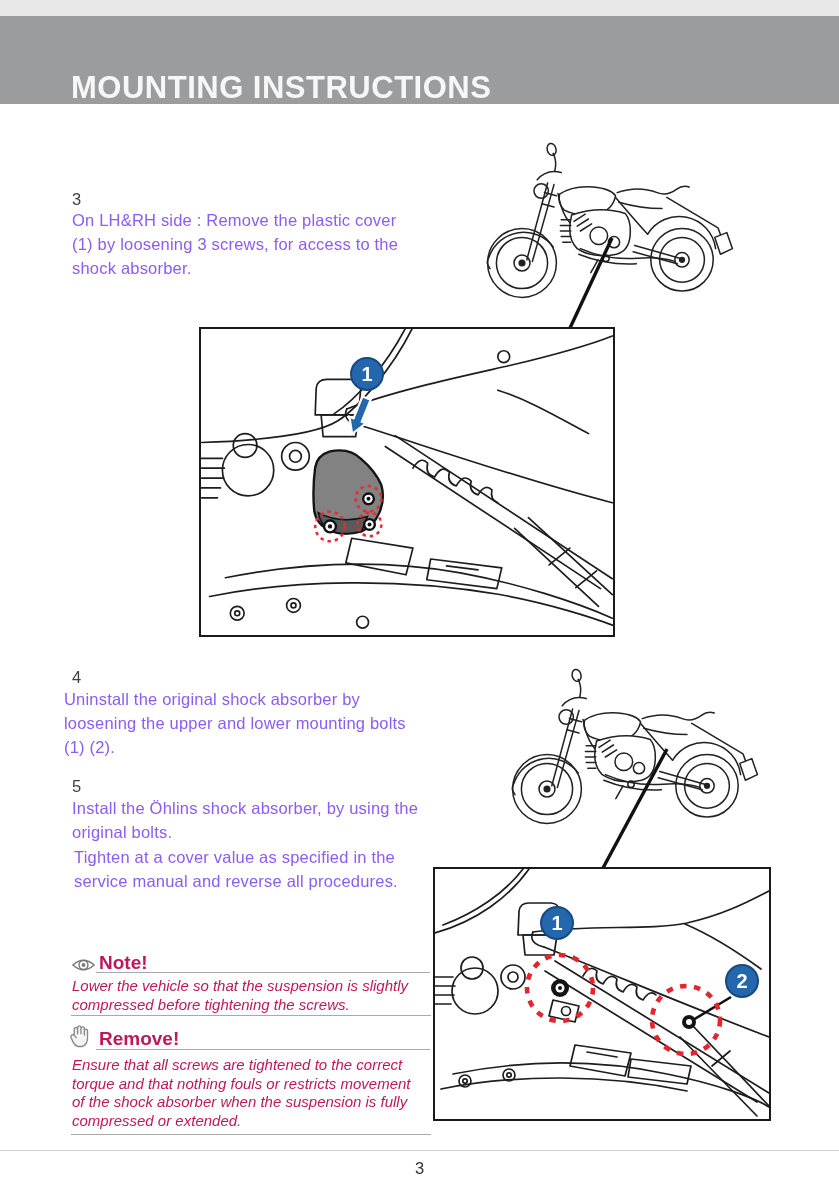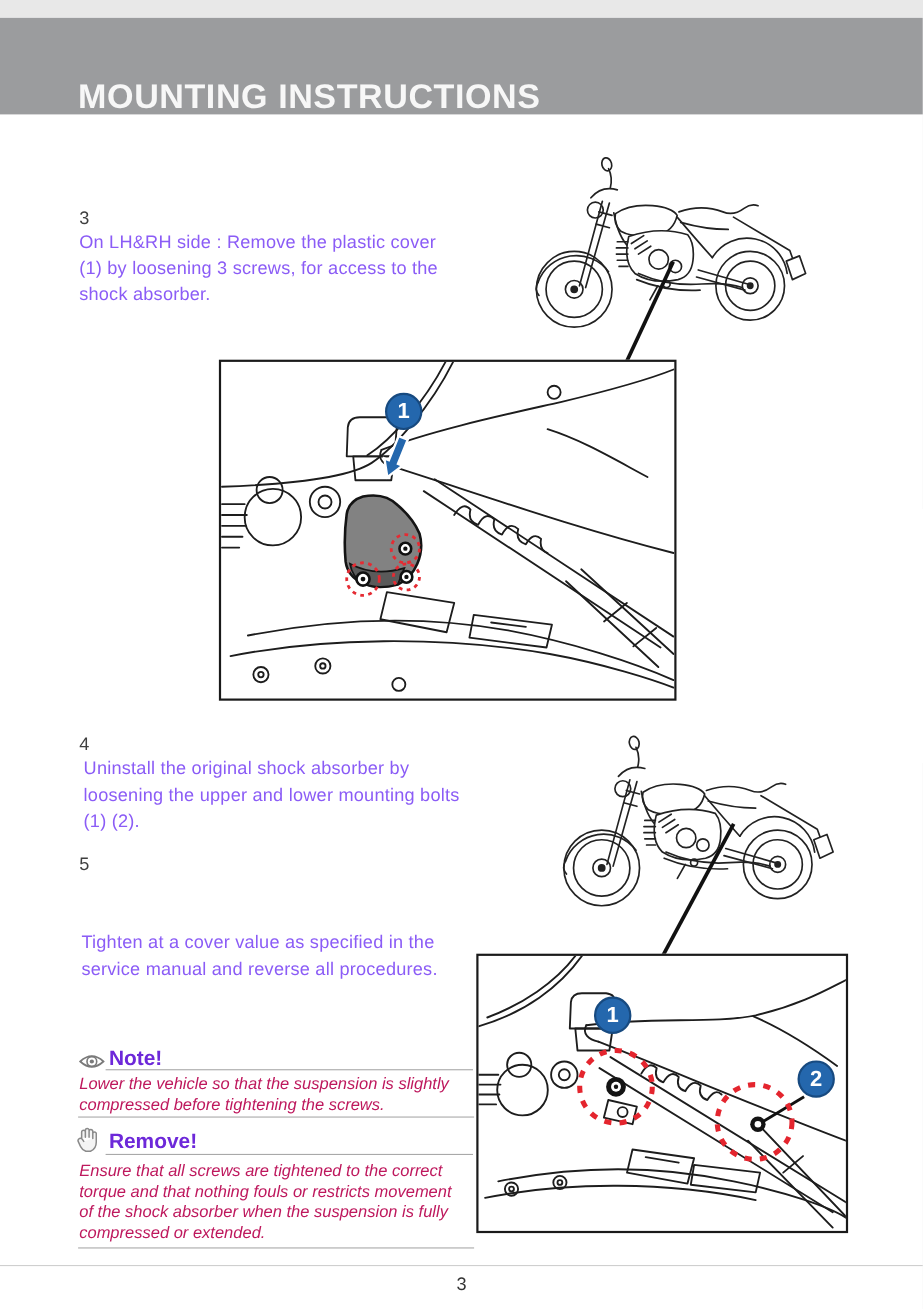--- a/index.html
+++ b/index.html
@@ -17,21 +17,21 @@
   .step-num{font-size:16.5px;line-height:20px;color:#3f3f3f;}
   .step-text{font-size:16.5px;line-height:24px;color:#8b5cf6;white-space:pre-line;width:380px;letter-spacing:0.2px;}
   
   .frame{border:2px solid #1a1a1a;background:#fff;}
   .callout{
     width:34px;height:34px;box-sizing:border-box;border-radius:50%;
     background:#2467ad;border:2px solid #174a80;color:#ffffff;
     font-weight:bold;font-size:20px;display:flex;align-items:center;justify-content:center;
   }
   
-  .sec-title{font-size:19px;font-weight:bold;color:#6d28d9;line-height:22px;}
+  .sec-title{font-size:19px;font-weight:bold;color:#be185d;line-height:22px;}
   .sec-body{font-size:15px;line-height:18.5px;font-style:italic;color:#be185d;white-space:pre-line;width:364px;}
   .rule{height:0;border-top:1.5px solid #a9a9a9;}
   .rule-light{height:0;border-top:1.5px solid #cfcfcf;}
   .page-num{width:839px;text-align:center;font-size:16.5px;color:#333;}
   svg{display:block;}
 </style>
 </head>
 <body>
 
 <div class="page">
@@ -145,25 +145,27 @@
         <circle cx="170" cy="198" r="12"></circle>
       </g>
       <g transform="translate(167,70) rotate(22)">
         <path d="M-4.5,0 h9 v24 h4.5 l-9,15 l-9,-15 h4.5 z" fill="#2467ad" stroke="#ffffff" stroke-width="2.2"></path>
       </g>
     </svg>
     <div class="abs callout" style="left:149px;top:28px">1</div>
   </div>
 
   <div class="abs step-num" style="left:72px;top:651px">4</div>
-  <div class="abs step-text" style="left:76px;top:671px">Uninstall the original shock absorber by
+  <div class="abs step-text" style="left:64px;top:671px">Uninstall the original shock absorber by
 loosening the upper and lower mounting bolts
 (1) (2).</div>
 
   <div class="abs step-num" style="left:72px;top:760px">5</div>
+  <div class="abs step-text" style="left:72px;top:780px">Install the Öhlins shock absorber, by using the
+original bolts.</div>
 
   <div class="abs step-text" style="left:74px;top:829px">Tighten at a cover value as specified in the
 service manual and reverse all procedures.</div>
 
   <svg class="abs" style="left:470px;top:633px" width="340" height="222" viewBox="0 0 340 222">
     <use href="#bike" transform="translate(33,20) scale(0.8)"></use>
     <line x1="197" y1="100" x2="133" y2="219" stroke="#111" stroke-width="3.4"></line>
   </svg>
 
   <div class="abs frame" style="left:433px;top:851px;width:334px;height:250px">

